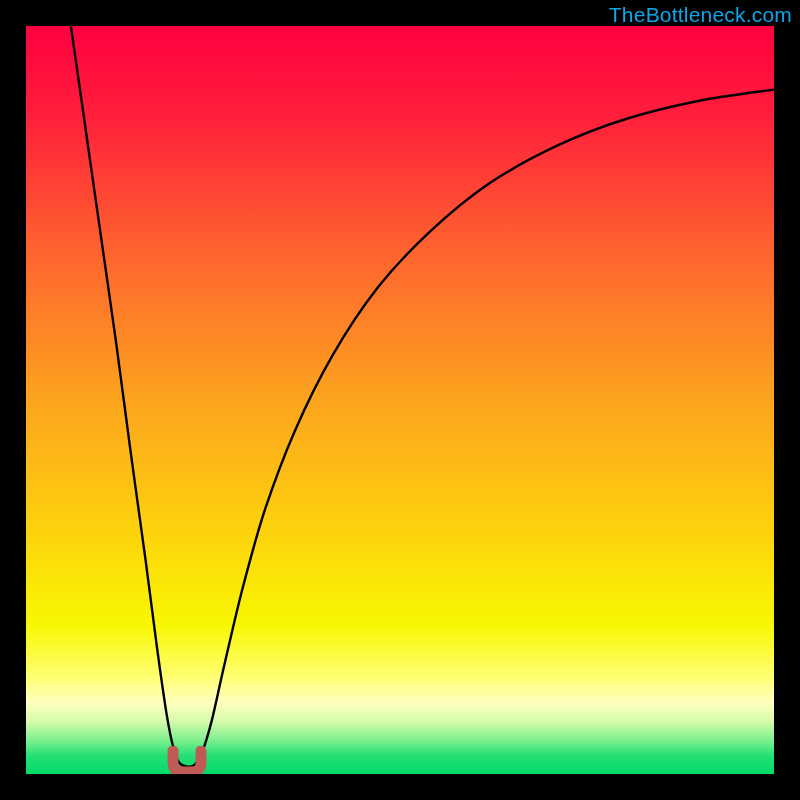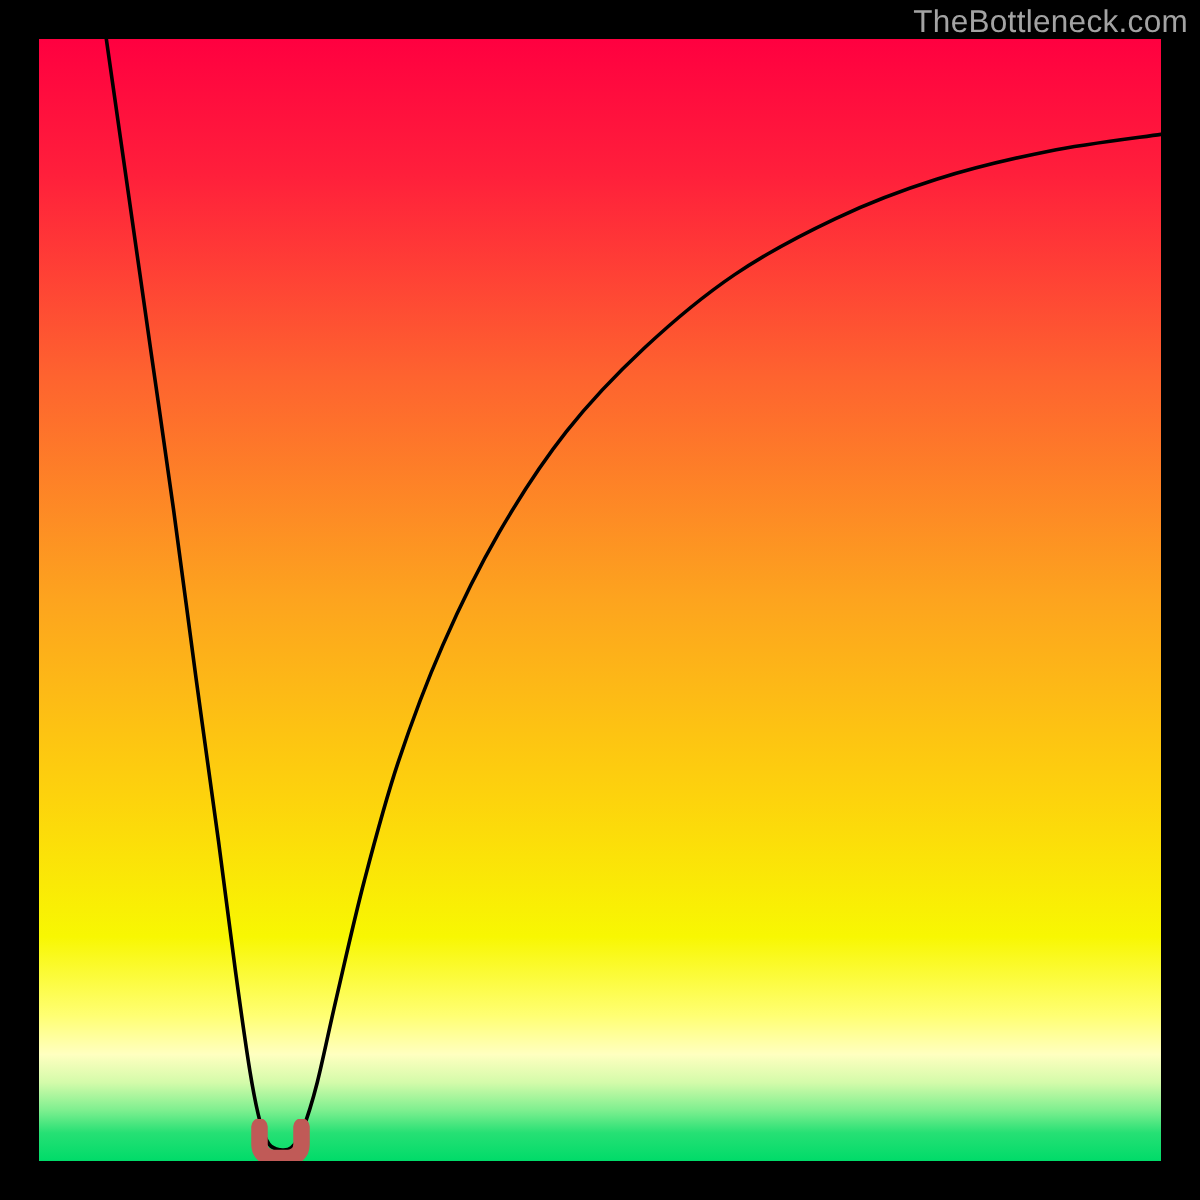--- a/index.html
+++ b/index.html
@@ -25,21 +25,21 @@
     overflow: hidden;
   }
   .gradient {
     position: absolute;
     inset: 0;
   }
   .watermark {
     position: absolute;
     top: 3px;
     right: 8px;
-    color: #a3a3a3;
+    color: #0ea5e9;
     font-size: 21px;
     letter-spacing: 0.2px;
     font-weight: 400;
     user-select: none;
   }
   svg.curve {
     position: absolute;
     inset: 0;
   }
   .min-marker {

